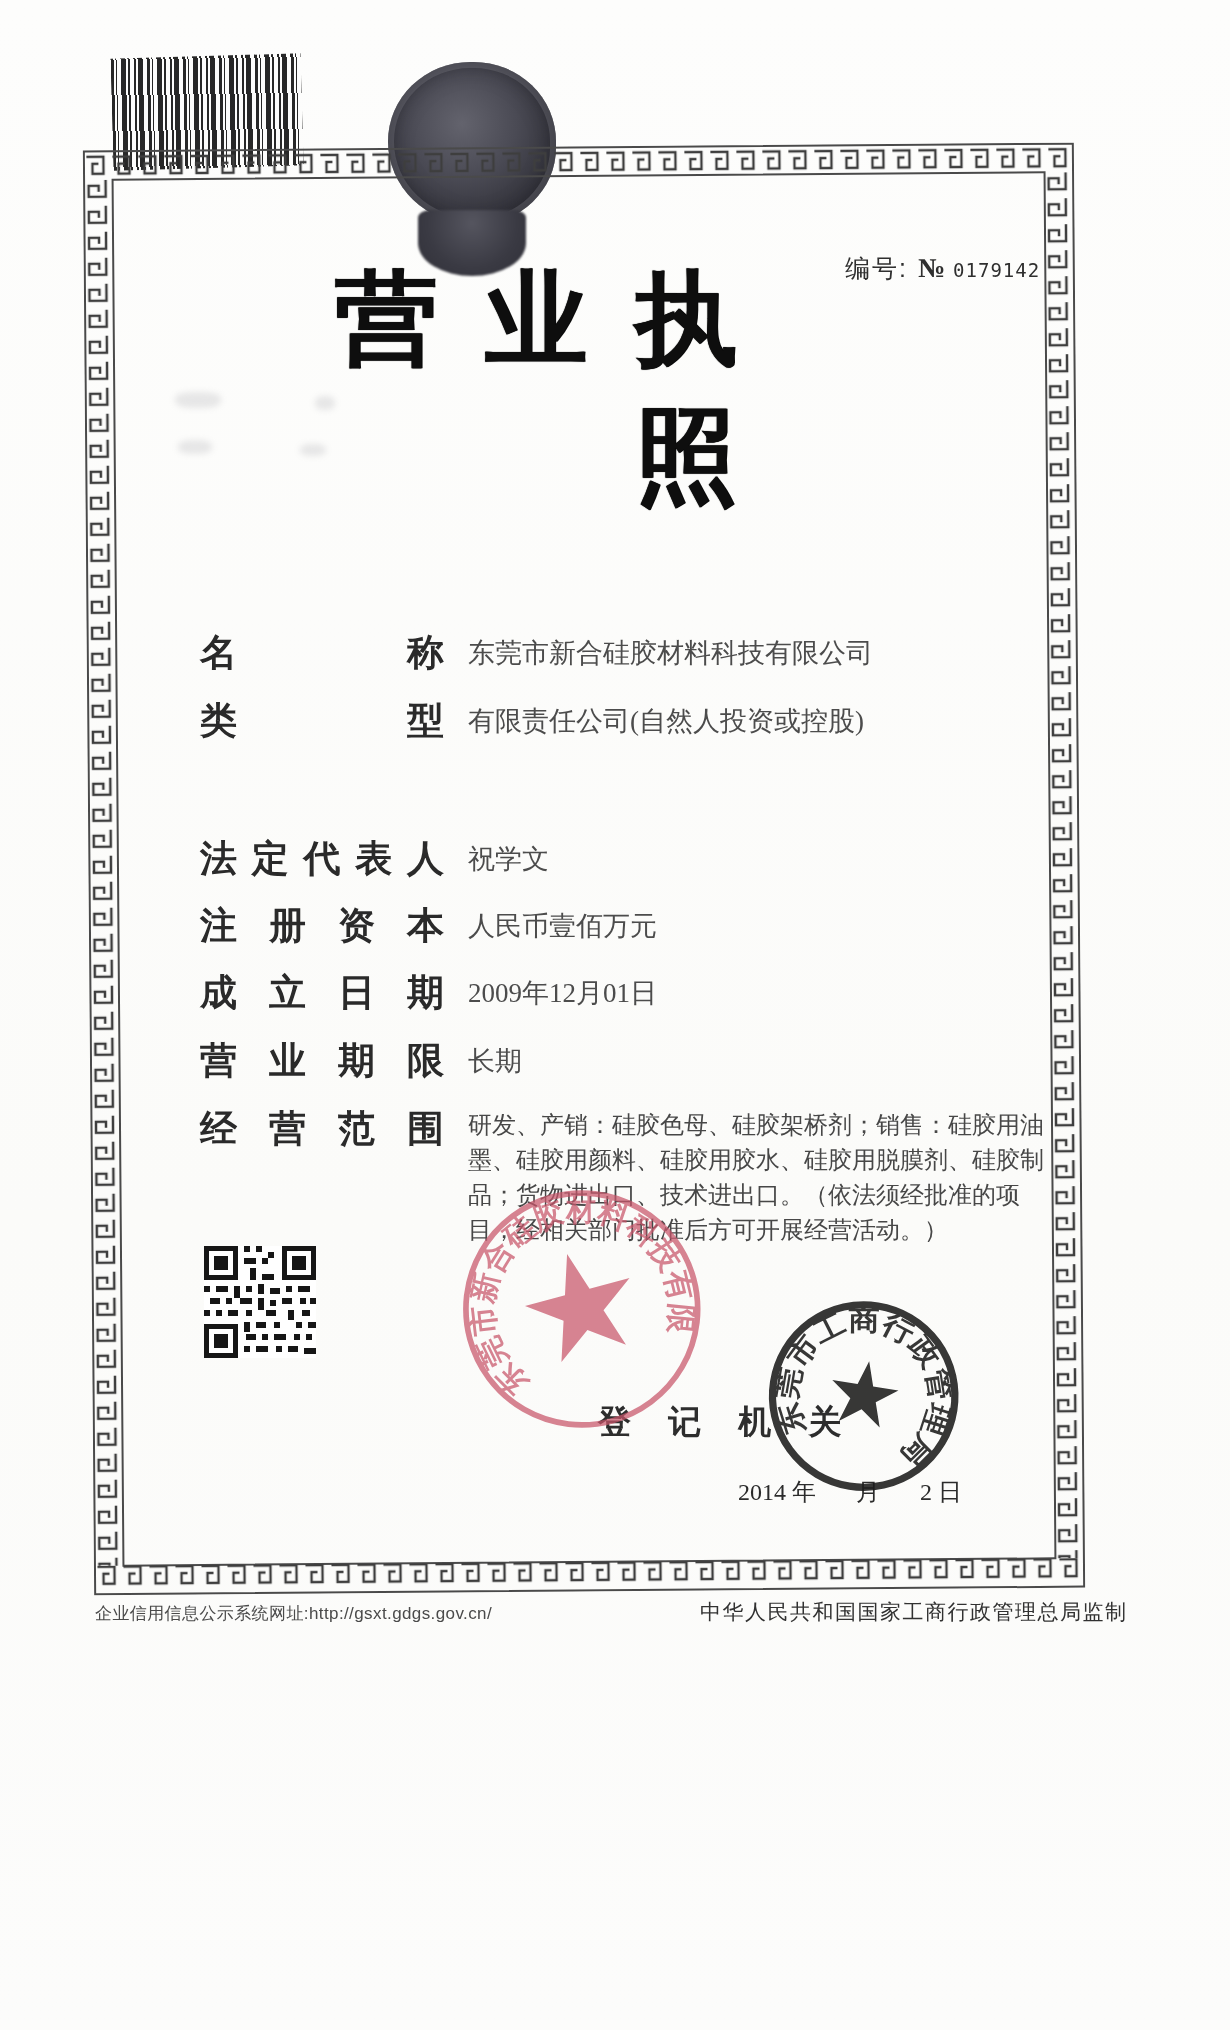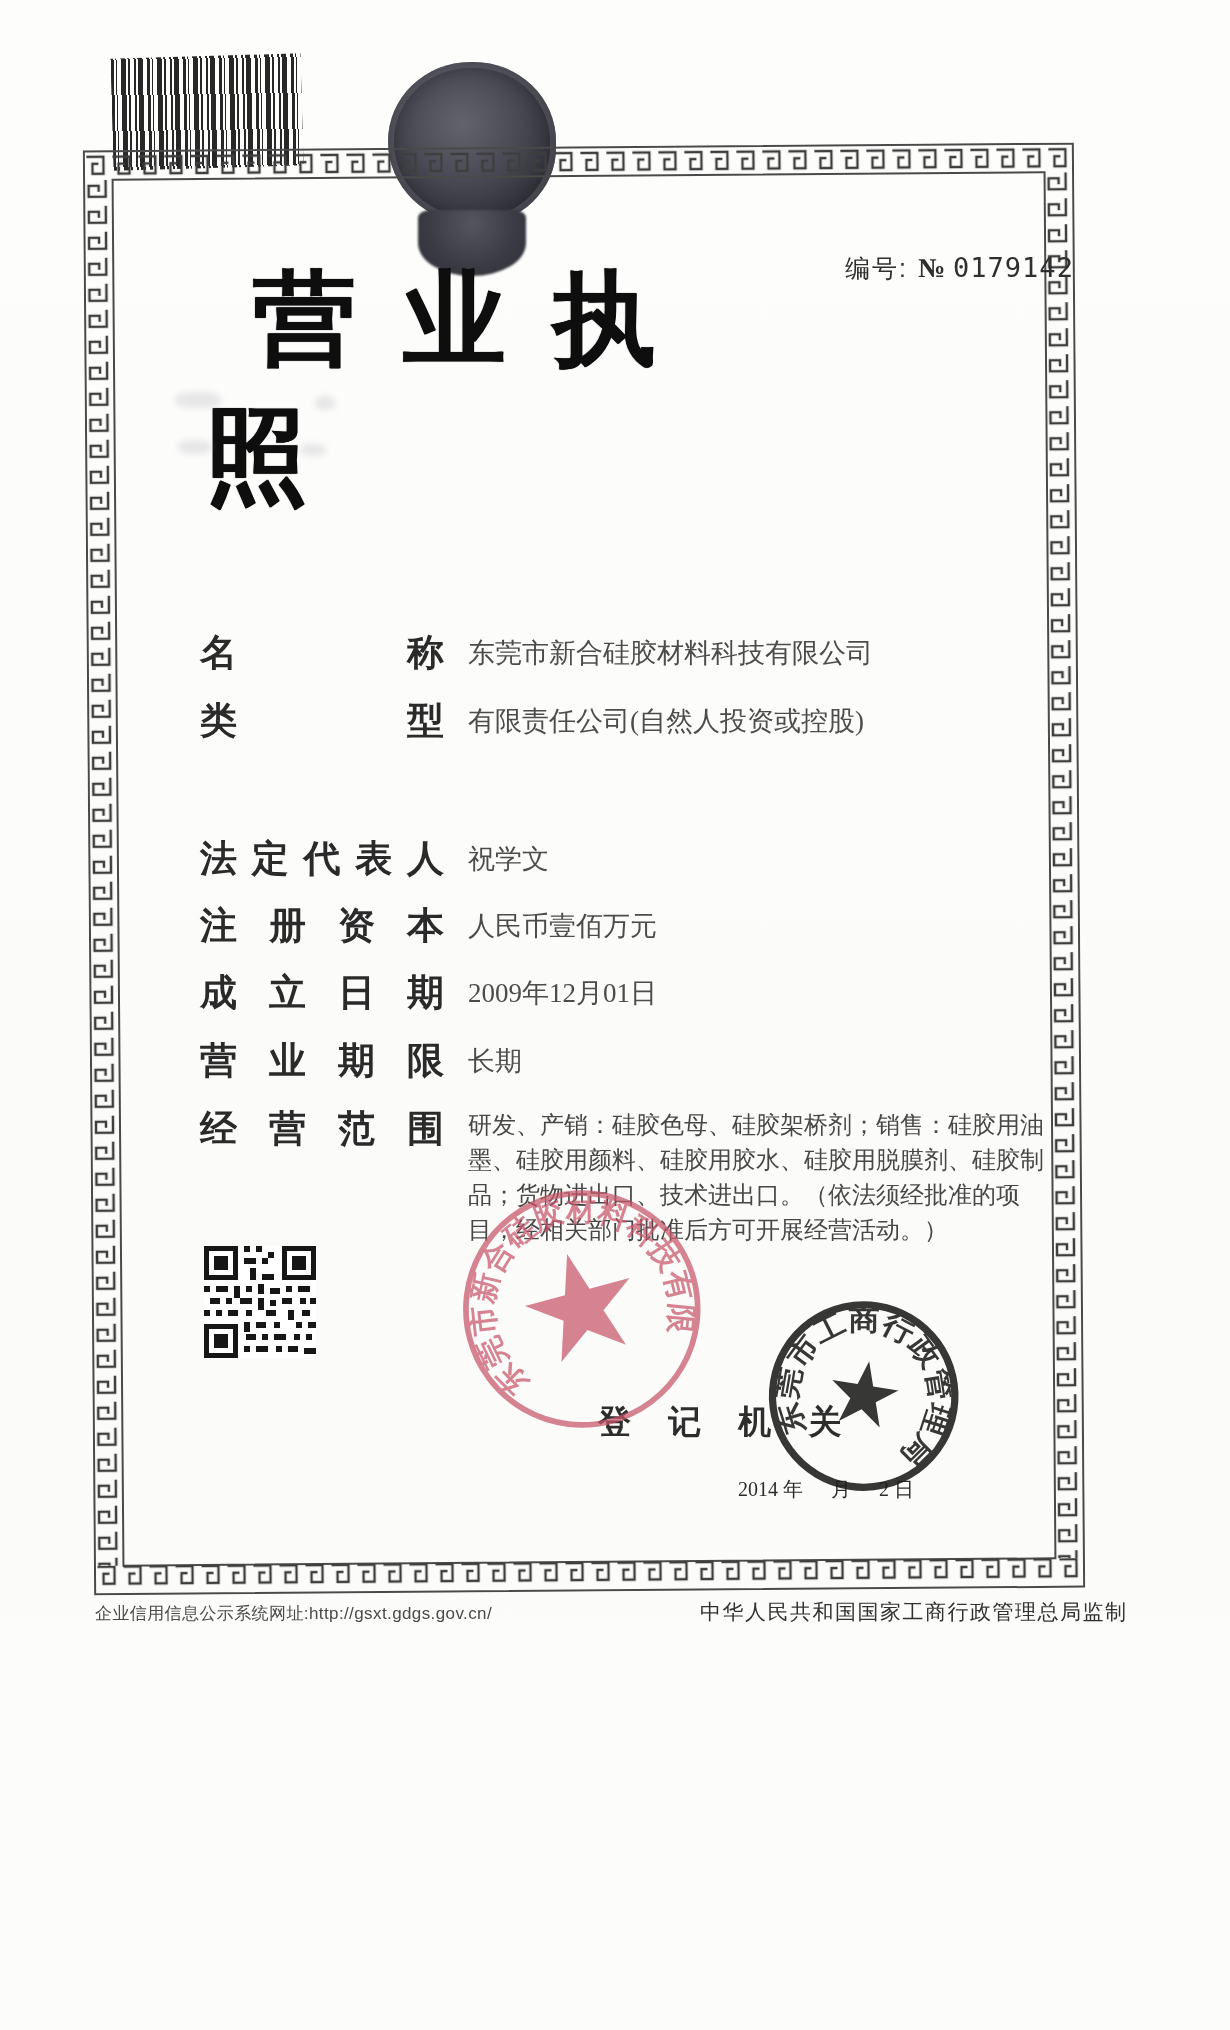--- a/index.html
+++ b/index.html
@@ -16,24 +16,24 @@
     box-shadow:inset 0 0 0 6px rgba(120,120,130,.35), inset 0 0 22px rgba(20,20,25,.6);filter:blur(.6px);}
   .emblem-base{position:absolute;left:30px;top:148px;width:108px;height:66px;border-radius:12% 12% 50% 50%;
     background:radial-gradient(circle at 50% 20%,#55555f 0%,#3a3a43 60%,#303038 100%);filter:blur(.8px);}
 
   
   .frame{position:absolute;left:88px;top:146px;transform:rotate(-.45deg);}
 
   
   .serial{position:absolute;left:845px;top:252px;font-size:25px;color:#2f2f2f;letter-spacing:2px;white-space:nowrap;}
   .serial .nosym{font-family:"Liberation Serif",serif;font-weight:700;font-size:27px;margin:0 6px 0 10px;}
-  .serial .numval{font-family:"DejaVu Sans Mono",monospace;font-size:27px;letter-spacing:1px;}
-
-  
-  .title{position:absolute;left:205px;top:252px;width:580px;margin:0;text-align:left;
+  .serial .numval{font-family:"DejaVu Sans Mono",monospace;font-size:19px;letter-spacing:1px;}
+
+  
+  .title{position:absolute;left:205px;top:252px;width:580px;margin:0;text-align:right;
     font-size:102px;font-weight:900;color:#0e0e0e;letter-spacing:48px;text-indent:48px;
     font-family:"Liberation Sans",sans-serif;text-shadow:0 0 1px #000,1px 0 0 #111;}
 
   
   .regrow{position:absolute;left:612px;top:526px;white-space:nowrap;color:#2b2b2b;}
   .reglabel{font-size:31px;font-weight:700;letter-spacing:12px;margin-right:18px;}
   .regval{font-family:"Liberation Serif",serif;font-size:32px;letter-spacing:2px;color:#333;}
 
   
   .row{position:absolute;left:200px;width:880px;}
@@ -44,21 +44,21 @@
 
   
   .qr{position:absolute;left:204px;top:1246px;}
 
   
   .seal-red{position:absolute;left:436px;top:1156px;transform:rotate(-15deg);opacity:.72;z-index:6;}
   .seal-black{position:absolute;left:750px;top:1280px;transform:rotate(9deg);opacity:.88;z-index:6;}
 
   
   .registrar{position:absolute;left:598px;top:1400px;font-size:33px;font-weight:700;color:#2d2d2d;letter-spacing:14px;z-index:2;white-space:nowrap;}
-  .dateline{position:absolute;left:738px;top:1476px;z-index:2;display:flex;gap:28px;font-size:20px;color:#2b2b2b;font-family:"Liberation Serif",serif;white-space:nowrap;}
+  .dateline{position:absolute;left:738px;top:1476px;z-index:2;display:flex;gap:40px;font-size:24px;color:#2b2b2b;font-family:"Liberation Serif",serif;white-space:nowrap;}
 
   
   .foot-left{position:absolute;left:95px;top:1602px;font-size:17px;color:#4a4a4a;font-family:Liberation Sans, sans-serif;letter-spacing:.4px;}
   .foot-right{position:absolute;left:700px;top:1598px;font-size:21px;color:#313131;letter-spacing:1.5px;}
 
   
   .smudge{position:absolute;background:#9a9aa0;filter:blur(3px);opacity:.22;border-radius:40%;}
   .sm1{left:175px;top:392px;width:46px;height:16px;}
   .sm2{left:315px;top:396px;width:20px;height:14px;}
   .sm3{left:178px;top:440px;width:34px;height:14px;}

